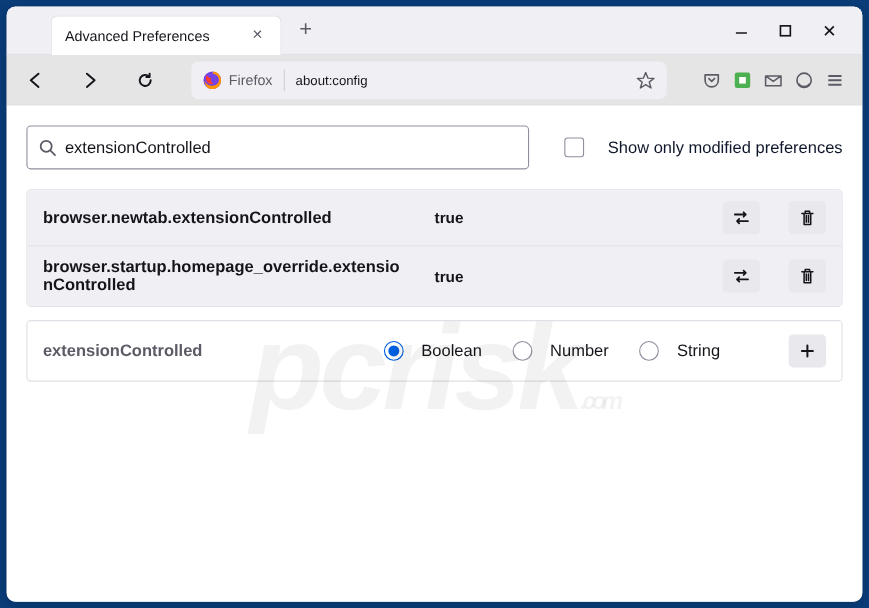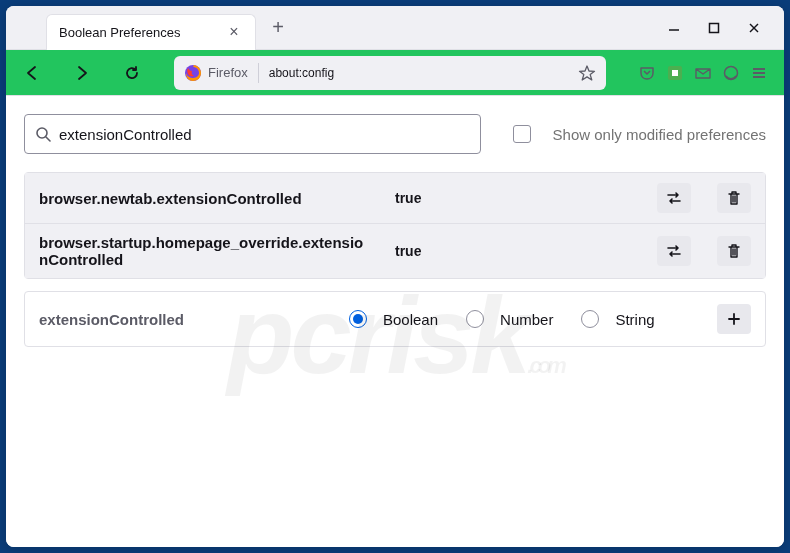--- a/index.html
+++ b/index.html
@@ -45,21 +45,21 @@
 .newtab { width: 32px; height: 32px; display: flex; align-items: center; justify-content: center; color: #5b5b66; font-size: 20px; margin-left: 6px; }
 .win-controls { margin-left: auto; display: flex; gap: 12px; padding-right: 16px; }
 .win-btn { width: 28px; height: 28px; display:flex; align-items:center; justify-content:center; color:#15141a; }
 
 .toolbar {
   height: 46px;
   display: flex;
   align-items: center;
   padding: 0 10px;
   gap: 18px;
-  background: #22c55e;
+  background: #e5e5e5;
   border-bottom: 1px solid #e0e0e6;
 }
 .nav-btn { width: 32px; height: 32px; display:flex; align-items:center; justify-content:center; color:#5b5b66; border-radius:4px; }
 .urlbar {
   flex: 1;
   height: 34px;
   background: #f0f0f4;
   border-radius: 6px;
   display: flex;
   align-items: center;
@@ -91,21 +91,21 @@
   border-radius: 4px;
   display: flex;
   align-items: center;
   padding: 0 10px;
   gap: 8px;
 }
 .search-icon { color:#5b5b66; }
 .searchbox input {
   border:none; outline:none; font-size:15px; flex:1; color:#15141a; background:transparent;
 }
-.checkbox-row { display:flex; align-items:center; gap:22px; font-size:15px; color:#737373;padding-left:12px; }
+.checkbox-row { display:flex; align-items:center; gap:22px; font-size:15px; color:#0f172a;padding-left:12px; }
 .chk { width:18px; height:18px; border:1px solid #8f8f9d; border-radius:3px; }
 
 .prefs {
   margin-top: 18px;
   border: 1px solid #e0e0e6;
   border-radius: 4px;
 }
 .pref-row {
   display: flex;
   align-items: center;
@@ -151,21 +151,21 @@
 }
 .watermark .sp { font-size: 22px; color: rgba(0,0,0,0.05); }
 svg { display:block; }
 </style>
 </head>
 <body>
 <div class="window">
 
   <div class="titlebar">
     <div class="tab">
-      <span class="tab-title">Boolean Preferences</span>
+      <span class="tab-title">Advanced Preferences</span>
       <span class="tab-close">×</span>
     </div>
     <div class="newtab">+</div>
     <div class="win-controls">
       <div class="win-btn">
           <svg width="14" height="14">
             <line x1="2" y1="9" x2="12" y2="9" stroke="#15141a" stroke-width="1.5"></line>
           </svg>
         </div>
       <div class="win-btn">

